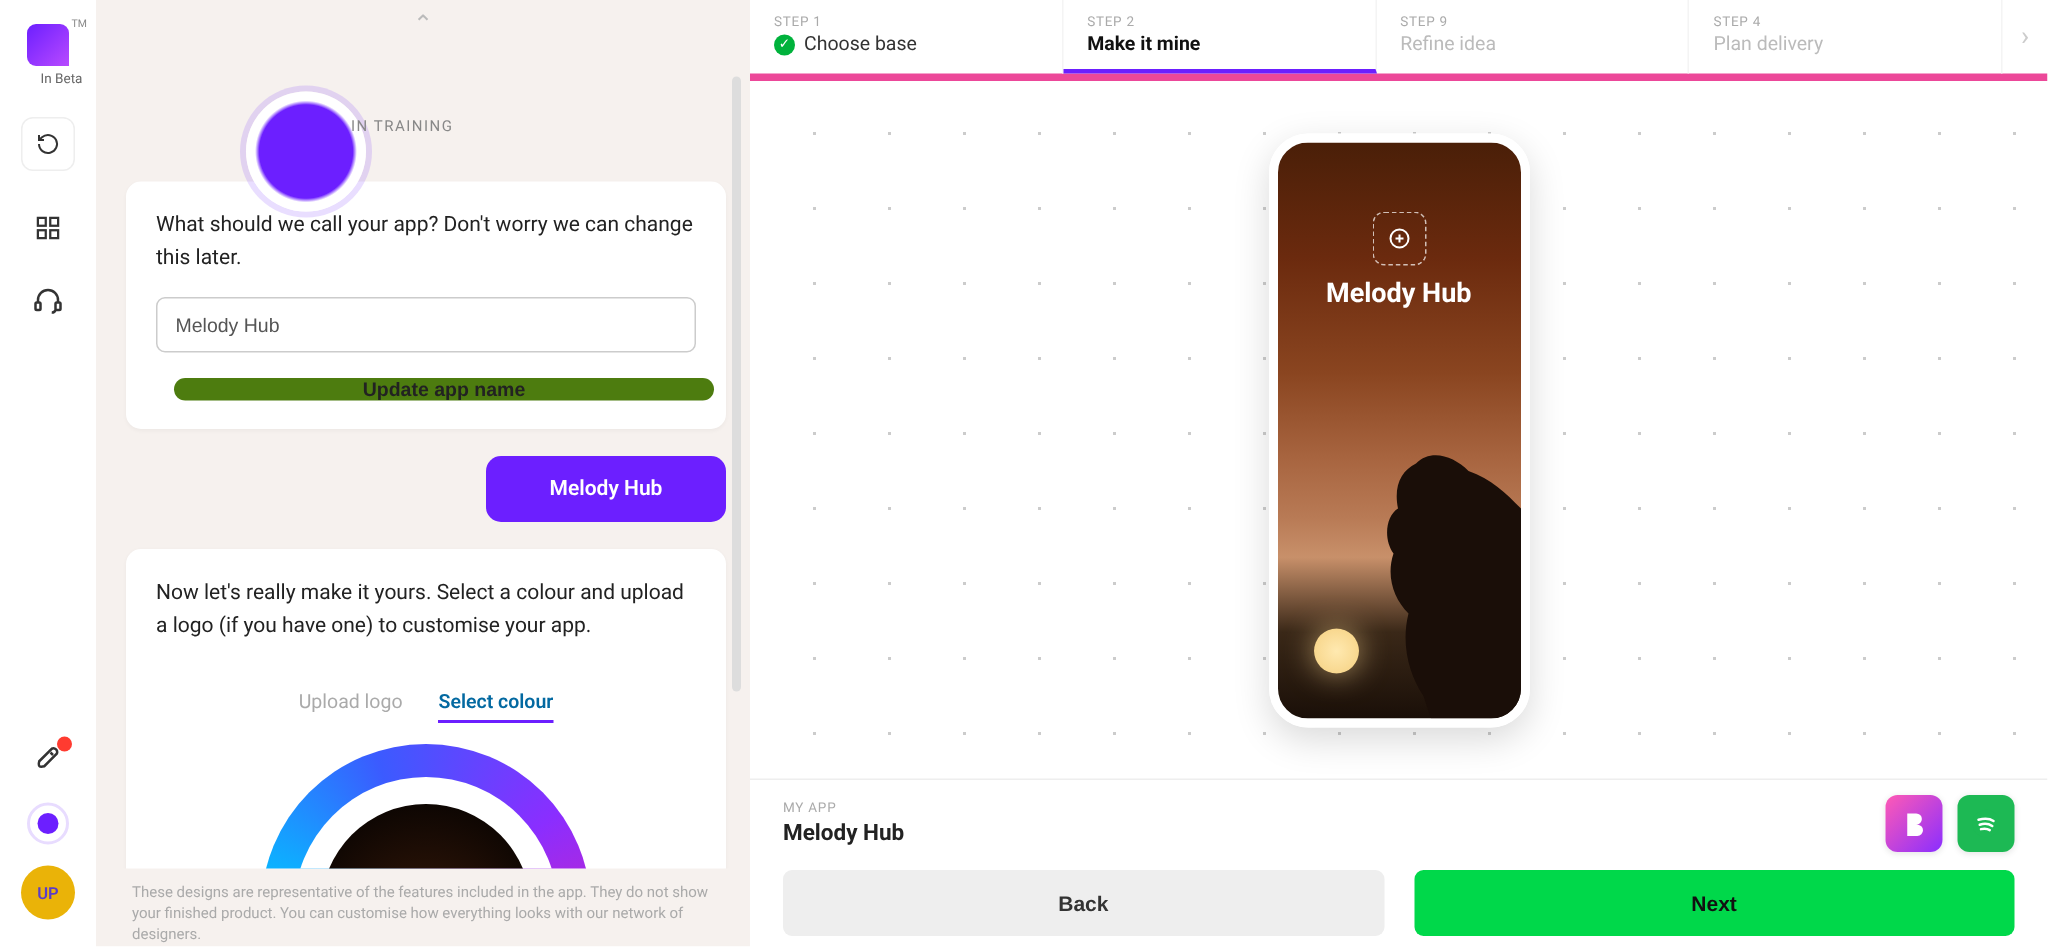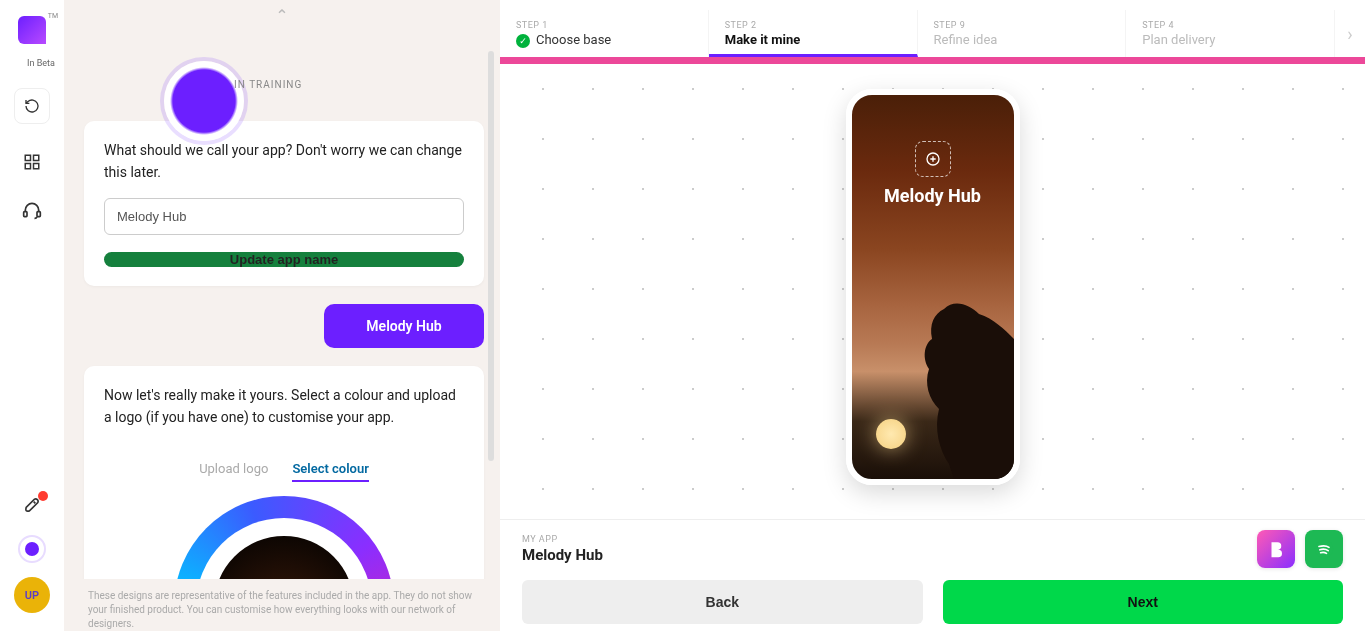--- a/index.html
+++ b/index.html
@@ -1,54 +1,54 @@
 <!DOCTYPE html>
 <html><head>
 <meta charset="utf-8">
 <style>
 * { box-sizing: border-box; margin: 0; padding: 0; }
 body { font-family: -apple-system, BlinkMacSystemFont, 'Segoe UI', Roboto, sans-serif; background: #fff; width: 1365px; height: 631px; overflow: hidden; position: relative; }
 
 .sidebar { position: absolute; left: 0; top: 0; width: 64px; height: 631px; background: #fff; display: flex; flex-direction: column; align-items: center; padding-top: 16px; }
 .logo { width: 28px; height: 28px; background: linear-gradient(135deg, #6c1fff, #b84aff); border-radius: 6px 6px 0 6px; position: relative; }
 .logo::after { content: 'TM'; position: absolute; top: -4px; right: -12px; font-size: 7px; color: #888; }
-.beta-label { font-size: 9px; color: #666; margin-top: 14px; padding-left: 18px; }
+.beta-label { font-size: 9px; color: #666; margin-top: 4px; padding-left: 18px; }
 .undo-btn { margin-top: 20px; width: 36px; height: 36px; border: 1px solid #eee; border-radius: 8px; display: flex; align-items: center; justify-content: center; background: #fff; cursor: pointer; }
 .side-icon { margin-top: 28px; width: 20px; height: 20px; display: flex; align-items: center; justify-content: center; color: #333; cursor: pointer; }
 .spacer { flex: 1; }
 .rocket-wrap { position: relative; margin-bottom: 20px; }
 .rocket-badge { position: absolute; top: -4px; right: -6px; width: 10px; height: 10px; background: #ff3b30; border-radius: 50%; }
 .purple-dot { width: 28px; height: 28px; border-radius: 50%; background: #fff; border: 2px solid #e8dcff; display: flex; align-items: center; justify-content: center; margin-bottom: 14px; }
 .purple-dot .inner { width: 14px; height: 14px; border-radius: 50%; background: #6c1fff; }
 .up-circle { width: 36px; height: 36px; border-radius: 50%; background: #eab308; color: #5a3cc9; font-size: 11px; font-weight: 600; display: flex; align-items: center; justify-content: center; margin-bottom: 18px; }
 
 .chat-panel { position: absolute; left: 64px; top: 0; width: 436px; height: 631px; background: #f6f1ee; display: flex; flex-direction: column; }
 .chat-collapse { text-align: center; padding: 6px 0; color: #bbb; font-size: 16px; }
 .chat-area { flex: 1; overflow: hidden; padding: 0 16px 0 20px; position: relative; }
 .avatar-blob { position: absolute; top: 30px; left: 100px; width: 80px; height: 80px; }
 .avatar-blob .ring { width: 80px; height: 80px; border-radius: 50%; background: radial-gradient(circle, #6c1fff 55%, #fff 60%); box-shadow: 0 0 0 4px rgba(108,31,255,0.15); }
 .training-label { position: absolute; top: 48px; left: 170px; font-size: 10px; letter-spacing: 1px; color: #888; }
 .card { background: #fff; border-radius: 10px; padding: 18px 20px; margin-top: 90px; box-shadow: 0 1px 3px rgba(0,0,0,0.04); }
 .card-text { font-size: 14px; color: #222; line-height: 1.6; margin-bottom: 14px; }
 .text-input { width: 100%; border: 1px solid #ccc; border-radius: 6px; padding: 10px 12px; font-size: 13px; color: #555; margin-bottom: 14px; }
-.update-btn { width: 100%; background: #15803d; border: none; border-radius: 8px; padding: 0; font-size: 13px; font-weight: 600; color: #222; cursor: pointer; }
+.update-btn { width: 100%; background: #4d7c0f; border: none; border-radius: 8px; padding: 0; font-size: 13px; font-weight: 600; color: #222; cursor: pointer; margin-left: 12px; }
 .user-bubble { margin: 18px 0 18px auto; background: #6c1fff; color: #fff; padding: 14px 20px; border-radius: 10px; font-size: 14px; font-weight: 600; max-width: 160px; text-align: center; }
 .card2 { background: #fff; border-radius: 10px; padding: 18px 20px; box-shadow: 0 1px 3px rgba(0,0,0,0.04); }
 .tabs { display: flex; justify-content: center; gap: 24px; margin-top: 32px; font-size: 13px; }
 .tab { color: #aaa; cursor: pointer; padding-bottom: 4px; }
 .tab.active { color: #0369a1; font-weight: 600; border-bottom: 2px solid #6c1fff; }
 .color-wheel { margin: 14px auto 0; width: 220px; height: 110px; position: relative; overflow: hidden; }
 .wheel-outer { position: absolute; top: 0; left: 0; width: 220px; height: 220px; border-radius: 50%; background: conic-gradient(from 270deg, #00c8ff, #3b5bff, #8a2eff, #e020b0, #ff1a5e, #ff4d4d); }
 .wheel-inner { position: absolute; top: 22px; left: 22px; width: 176px; height: 176px; border-radius: 50%; background: #fff; }
 .wheel-inner2 { position: absolute; top: 40px; left: 40px; width: 140px; height: 140px; border-radius: 50%; background: radial-gradient(circle at 50% 60%, #3a1a0a, #000); }
 .scroll-indicator { position: absolute; right: 6px; top: 20px; width: 6px; height: 410px; background: #ddd; border-radius: 3px; }
 .disclaimer { padding: 10px 24px 0; font-size: 10px; color: #aaa; line-height: 1.4; }
 
 .main-panel { position: absolute; left: 500px; top: 0; right: 0; height: 631px; background: #fff; }
-.stepper { display: flex; border-bottom: 7px solid #ec4899; height: 54px; margin-top: 10px; }
+.stepper { display: flex; border-bottom: 5px solid #ec4899; height: 54px; }
 .step { flex: 1; padding: 10px 16px; border-right: 1px solid #f4f4f4; position: relative; }
 .step-label { font-size: 9px; color: #aaa; letter-spacing: 0.5px; }
 .step-title { font-size: 13px; color: #bbb; margin-top: 2px; }
 .step.done .step-title { color: #333; }
 .step.done .check { display: inline-flex; width: 14px; height: 14px; background: #00b23c; border-radius: 50%; color: #fff; font-size: 9px; align-items: center; justify-content: center; margin-right: 6px; vertical-align: middle; }
 .step.active { border-bottom: 3px solid #6c1fff; }
 .step.active .step-title { color: #111; font-weight: 700; }
 .step-arrow { width: 30px; display: flex; align-items: center; justify-content: center; color: #ccc; font-size: 18px; }
 
 .canvas { position: absolute; top: 54px; left: 0; right: 0; bottom: 112px; background-image: radial-gradient(circle, #ccc 1px, transparent 1px); background-size: 50px 50px; background-position: 18px 10px; display: flex; align-items: center; justify-content: center; }

